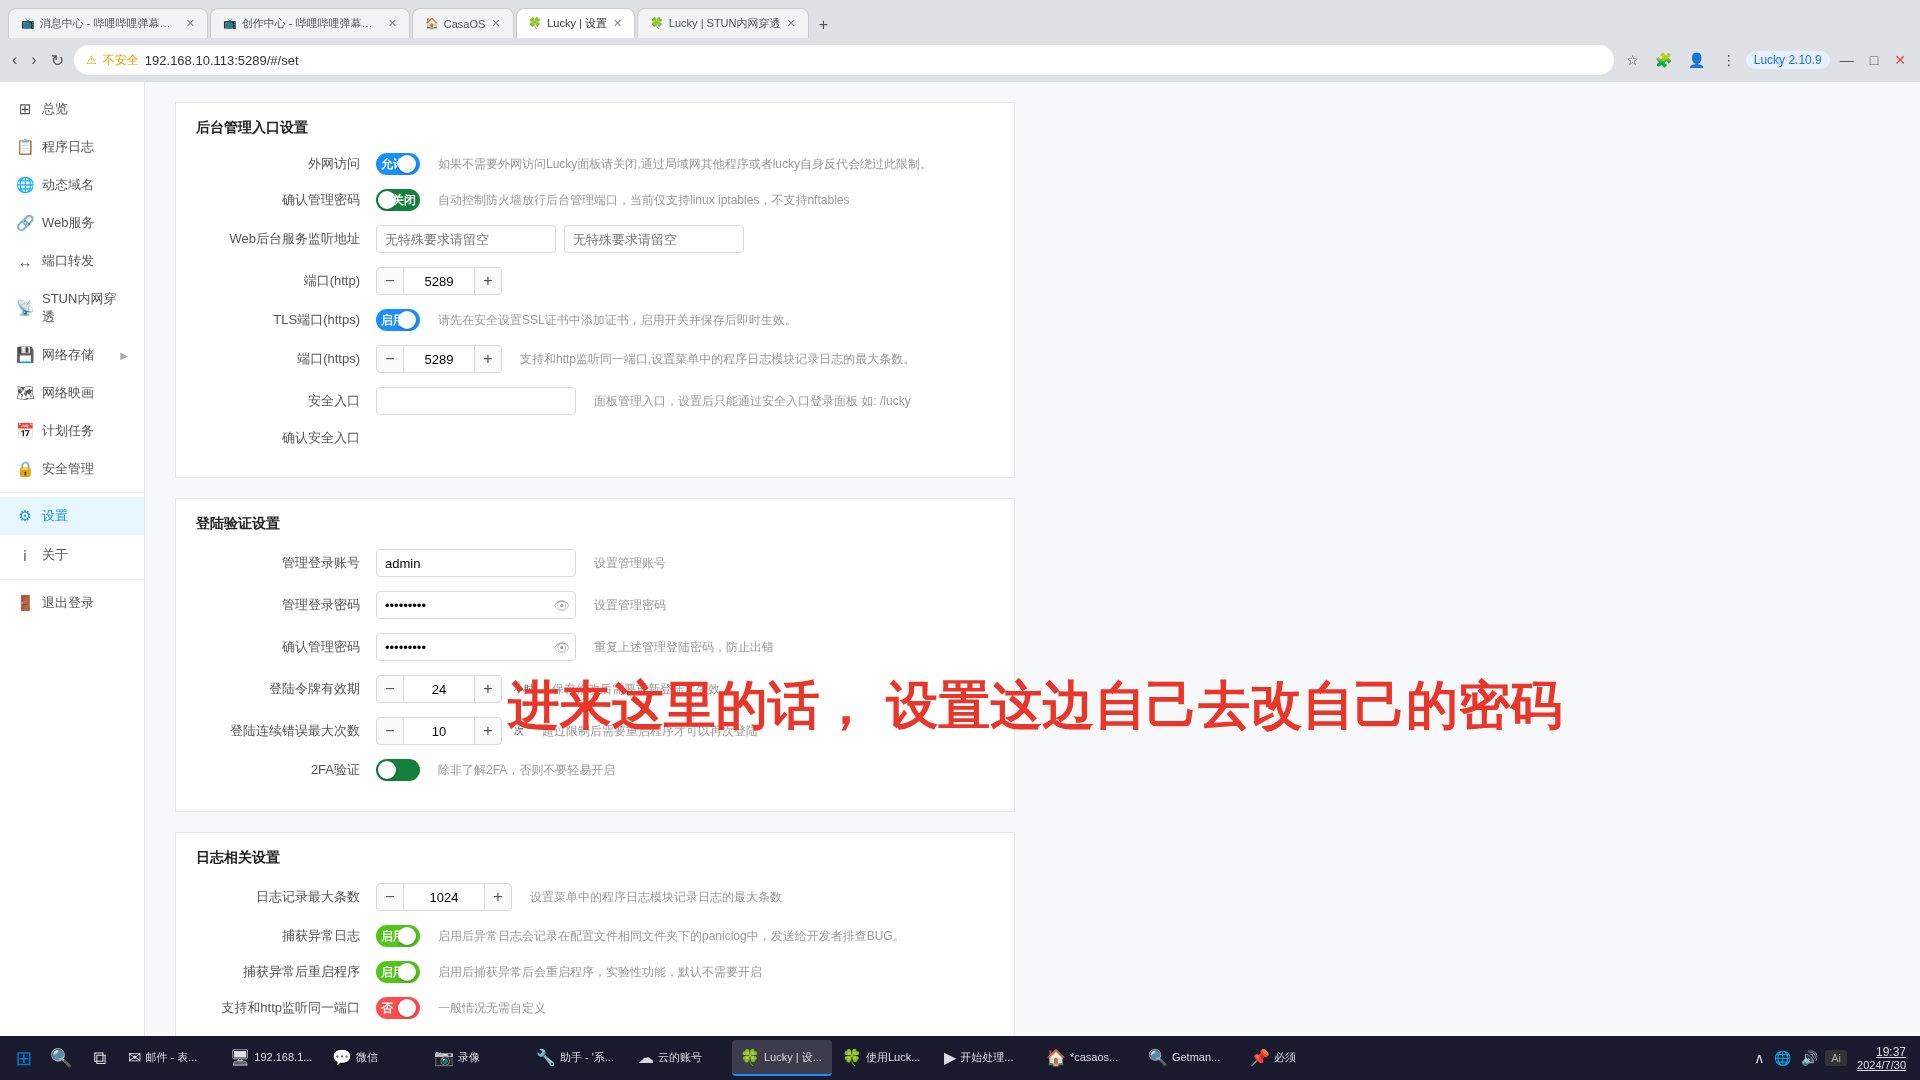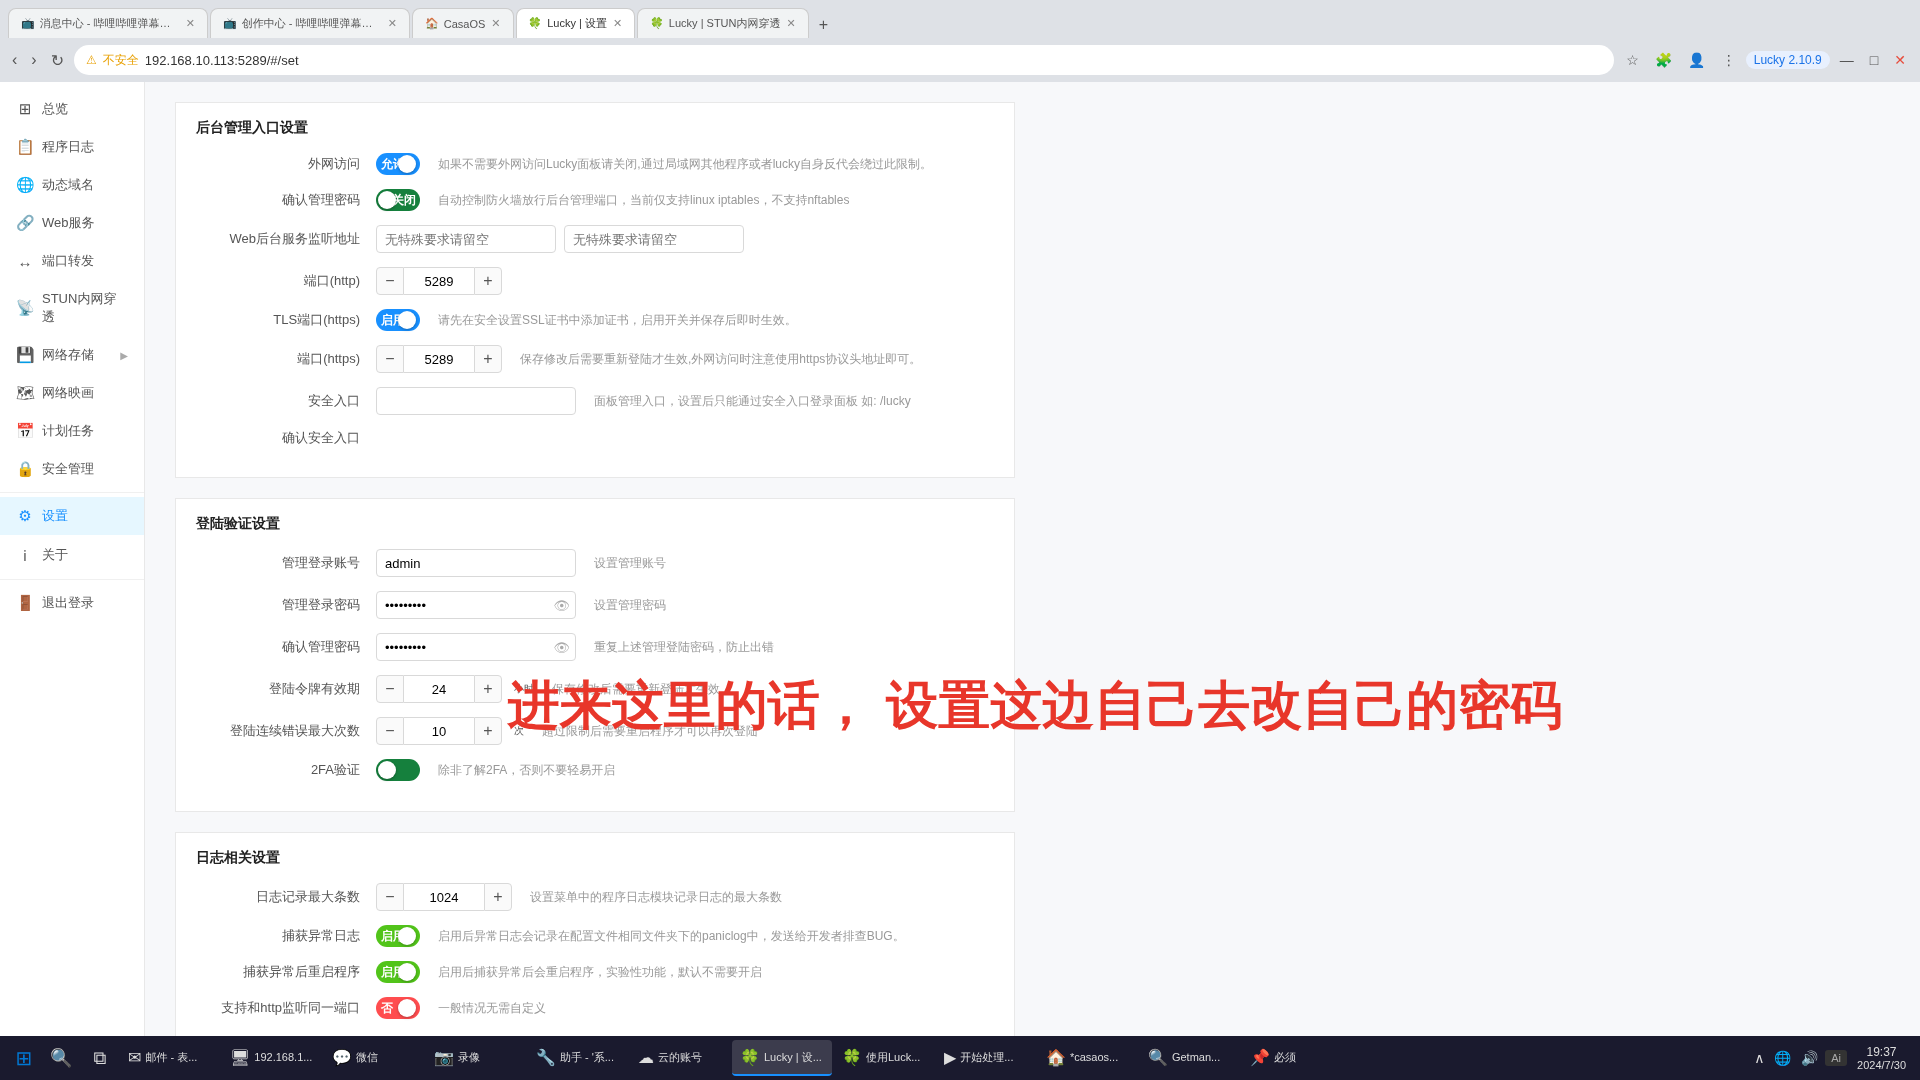--- a/index.html
+++ b/index.html
@@ -77,21 +77,21 @@
     
     .taskbar { height: 44px; background: #1a1a2e; display: flex; align-items: center; padding: 0 6px; gap: 2px; flex-shrink: 0; position: relative; }
     .taskbar-start { width: 36px; height: 36px; display: flex; align-items: center; justify-content: center; cursor: pointer; }
     .taskbar-icon { width: 36px; height: 36px; display: flex; align-items: center; justify-content: center; cursor: pointer; border-radius: 4px; font-size: 18px; }
     .taskbar-app { display: flex; align-items: center; gap: 4px; padding: 4px 8px; border-radius: 4px; cursor: pointer; color: #ddd; font-size: 12px; height: 36px; min-width: 100px; border-bottom: 2px solid transparent; }
     .taskbar-app.active { background: rgba(255,255,255,0.15); border-bottom-color: #1890ff; }
     .taskbar-app .app-icon { font-size: 16px; }
     .taskbar-spacer { flex: 1; }
     .taskbar-tray { display: flex; align-items: center; gap: 2px; color: #ddd; font-size: 11px; }
     .tray-icon { font-size: 14px; padding: 4px; cursor: pointer; }
-    .tray-time { text-align: center; padding: 4px 8px; cursor: pointer; }
+    .tray-time { text-align: right; padding: 4px 8px; cursor: pointer; text-decoration: underline; }
     .tray-time .time { font-size: 12px; }
     .tray-time .date { font-size: 11px; }
     .ai-badge { background: #333; color: #aaa; font-size: 11px; padding: 2px 6px; border-radius: 3px; cursor: pointer; }
 
     .form-row-unit { color: #555; font-size: 10px; margin-left: 4px; }
   </style>
 </head>
 <body>
 
 <div class="browser-chrome">
@@ -272,21 +272,21 @@
         </div>
 
         <div class="form-row">
           <div class="form-label">端口(https)</div>
           <div class="form-control">
             <div class="number-input-group">
               <button class="num-btn">−</button>
               <input class="num-input" type="text" value="5289" style="">
               <button class="num-btn">+</button>
             </div>
-            <span class="form-hint" style="font-size:12px;color:#999;margin-left:10px;">保存修改后需要重新登陆才生效,外网访问时注意使用https协议头地址即可。</span>
+            <span class="form-hint" style="font-size:12px;color:#999;margin-left:10px;">支持和http监听同一端口,设置菜单中的程序日志模块记录日志的最大条数。</span>
           </div>
         </div>
 
         <div class="form-row">
           <div class="form-label">安全入口</div>
           <div class="form-control">
             <input class="text-input" type="text" style="width: 200px;">
             <span class="form-hint">面板管理入口，设置后只能通过安全入口登录面板 如: /lucky</span>
           </div>
         </div>

